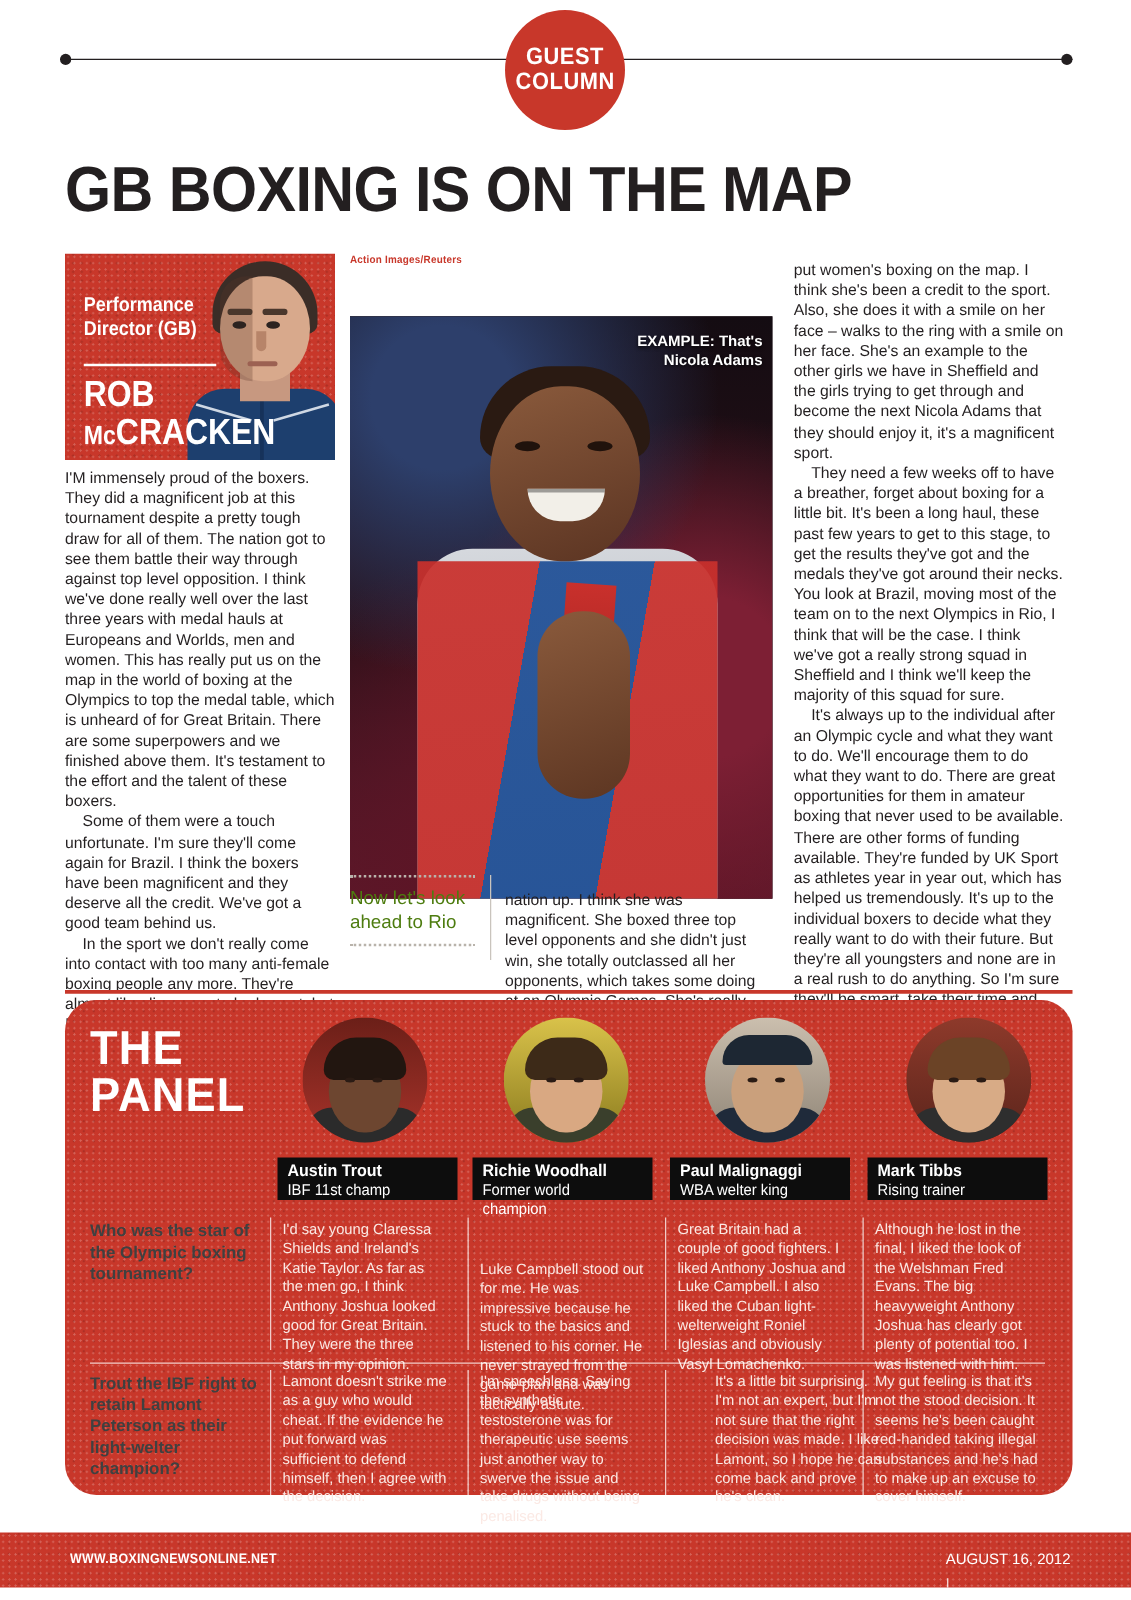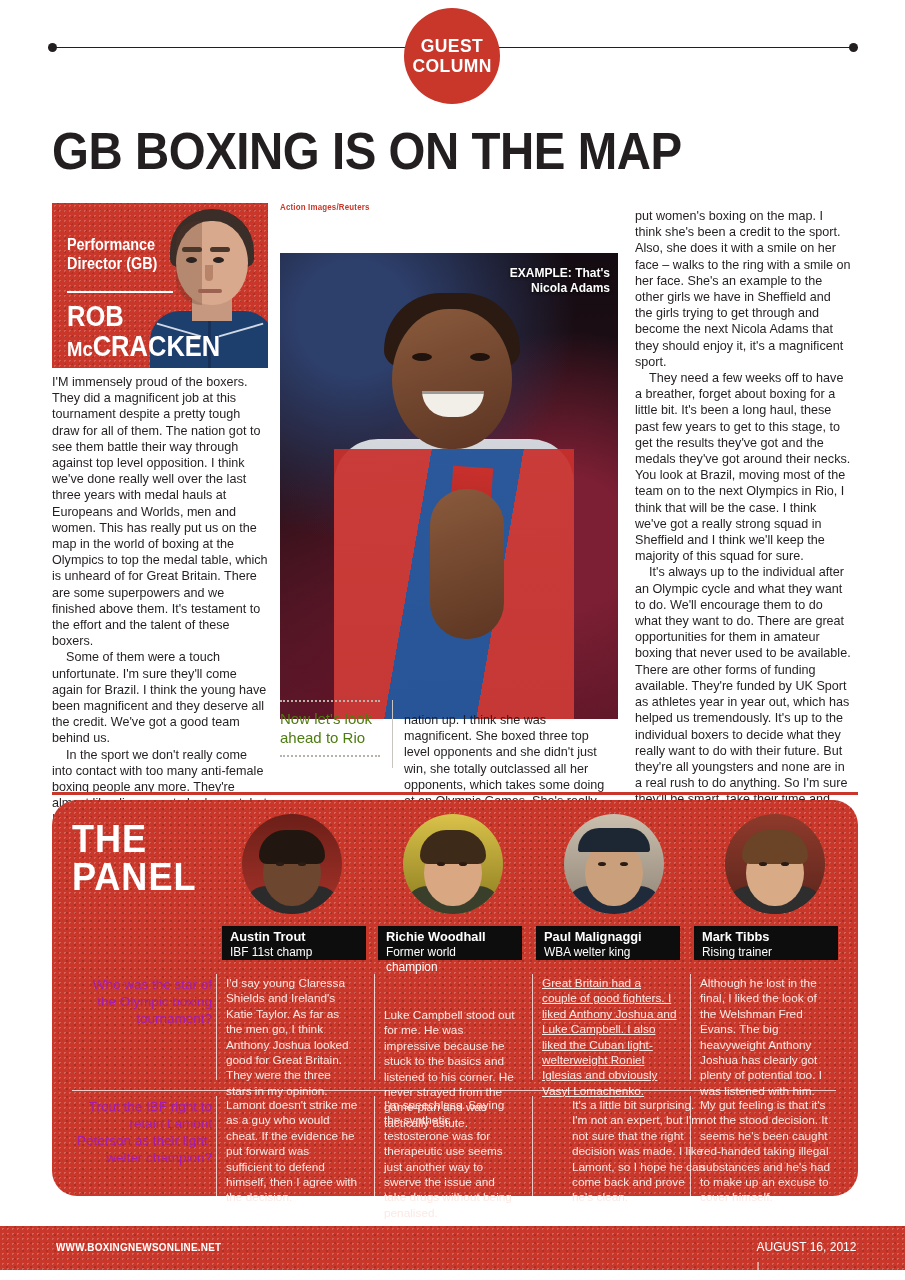--- a/index.html
+++ b/index.html
@@ -122,21 +122,21 @@
   .hc-eye{position:absolute;top:48px;width:8px;height:4px;border-radius:50%;background:#2a1b14;}
   .hc-eye.l{left:34px;} .hc-eye.r{left:56px;}
   .hc-cap{position:absolute;left:50%;top:14px;transform:translateX(-50%);
           width:72px;height:24px;border-radius:30px 30px 4px 4px;background:#1d2733;}
   .np{position:absolute;height:34px;background:#0d0d0d;color:#fff;
       padding:3px 8px 0 8px;box-sizing:border-box;}
   .np .n{font-weight:bold;font-size:13.5px;line-height:16px;transform:scaleX(.95);transform-origin:left center;display:block;}
   .np .r{font-size:12.5px;line-height:15px;transform:scaleX(.95);transform-origin:left center;display:block;}
 
   .qrow{position:absolute;z-index:3;}
-  .q-text{color:#a21caf;font-weight:normal;font-size:13.5px;line-height:17px;width:140px;text-align:right;}
+  .q-text{color:#404040;font-weight:bold;font-size:13.5px;line-height:17px;width:140px;}
   .a-text{color:#fbe9e4;font-size:11.8px;line-height:15.4px;}
   .vline{position:absolute;width:1px;background:rgba(255,255,255,.75);z-index:3;}
   .hline{position:absolute;height:1px;background:rgba(255,255,255,.75);z-index:3;}
 
   
   .footer{position:absolute;left:0;top:1226px;width:905px;height:44px;background:#c8372a;overflow:hidden;}
   .footer .grain{position:absolute;inset:0;
         background-image:radial-gradient(rgba(255,255,255,.22) 1px,transparent 1px),
                          radial-gradient(rgba(0,0,0,.12) 1px,transparent 1px);
         background-size:5px 5px,8px 8px;background-position:0 0,3px 5px;}
@@ -203,21 +203,21 @@
   <div class="ph-arm"></div>
 
   <div class="caption">
     <span>EXAMPLE: That's</span><br>
     <span>Nicola Adams</span>
   </div>
 </div>
 
 <div class="col" id="col1">
   <p>I'M immensely proud of the boxers. They did a magnificent job at this tournament despite a pretty tough draw for all of them. The nation got to see them battle their way through against top level opposition. I think we've done really well over the last three years with medal hauls at Europeans and Worlds, men and women. This has really put us on the map in the world of boxing at the Olympics to top the medal table, which is unheard of for Great Britain. There are some superpowers and we finished above them. It's testament to the effort and the talent of these boxers.</p>
-  <p>Some of them were a touch unfortunate. I'm sure they'll come again for Brazil. I think the young have been magnificent and they deserve all the credit. We've got a good team behind us.</p>
+  <p>Some of them were a touch unfortunate. I'm sure they'll come again for Brazil. I think the boxers have been magnificent and they deserve all the credit. We've got a good team behind us.</p>
   <p>In the sport we don't really come into contact with too many anti-female boxing people any more. They're almost like dinosaurs to be honest, but I think Nicola Adams' skills and ability lit the</p>
 </div>
 <div class="col" id="col2-top">
   <p>nation up. I think she was magnificent. She boxed three top level opponents and she didn't just win, she totally outclassed all her opponents, which takes some doing at an Olympic Games. She's really</p>
 </div>
 <div class="col" id="col3">
   <p>put women's boxing on the map. I think she's been a credit to the sport. Also, she does it with a smile on her face – walks to the ring with a smile on her face. She's an example to the other girls we have in Sheffield and the girls trying to get through and become the next Nicola Adams that they should enjoy it, it's a magnificent sport.</p>
   <p>They need a few weeks off to have a breather, forget about boxing for a little bit. It's been a long haul, these past few years to get to this stage, to get the results they've got and the medals they've got around their necks. You look at Brazil, moving most of the team on to the next Olympics in Rio, I think that will be the case. I think we've got a really strong squad in Sheffield and I think we'll keep the majority of this squad for sure.</p>
   <p>It's always up to the individual after an Olympic cycle and what they want to do. We'll encourage them to do what they want to do. There are great opportunities for them in amateur boxing that never used to be available. There are other forms of funding available. They're funded by UK Sport as athletes year in year out, which has helped us tremendously. It's up to the individual boxers to decide what they really want to do with their future. But they're all youngsters and none are in a real rush to do anything. So I'm sure they'll be smart, take their time and make the right decisions. But of course I'd like to see them go on to Brazil.</p>
 </div>
@@ -296,21 +296,21 @@
   <span class="n">Mark Tibbs</span>
   <span class="r">Rising trainer</span>
 </div>
 
 <div class="qrow q-text" style="left:72px;top:976px;">Who was the star of the Olympic boxing tournament?</div>
 <div class="vline" style="left:216px;top:974px;height:106px;"></div>
 <div class="qrow a-text" style="left:226px;top:976px;width:132px;">I'd say young Claressa Shields and Ireland's Katie Taylor. As far as the men go, I think Anthony Joshua looked good for Great Britain. They were the three stars in my opinion.</div>
 <div class="vline" style="left:374px;top:974px;height:106px;"></div>
 <div class="qrow a-text" style="left:384px;top:1008px;width:132px;">Luke Campbell stood out for me. He was impressive because he stuck to the basics and listened to his corner. He never strayed from the game-plan and was tactically astute.</div>
 <div class="vline" style="left:532px;top:974px;height:106px;"></div>
-<div class="qrow a-text" style="left:542px;top:976px;width:136px;text-decoration:underline;">Great Britain had a couple of good fighters. I liked Anthony Joshua and Luke Campbell. I also liked the Cuban light-welterweight Roniel Iglesias and obviously Vasyl Lomachenko.</div>
+<div class="qrow a-text" style="left:542px;top:976px;width:136px;">Great Britain had a couple of good fighters. I liked Anthony Joshua and Luke Campbell. I also liked the Cuban light-welterweight Roniel Iglesias and obviously Vasyl Lomachenko.</div>
 <div class="vline" style="left:690px;top:974px;height:106px;"></div>
 <div class="qrow a-text" style="left:700px;top:976px;width:136px;">Although he lost in the final, I liked the look of the Welshman Fred Evans. The big heavyweight Anthony Joshua has clearly got plenty of potential too. I was listened with him.</div>
 
 <div class="hline" style="left:72px;top:1090px;width:764px;"></div>
 
 <div class="qrow q-text" style="left:72px;top:1098px;">Trout the IBF right to retain Lamont Peterson as their light-welter champion?</div>
 <div class="vline" style="left:216px;top:1096px;height:106px;"></div>
 <div class="qrow a-text" style="left:226px;top:1098px;width:132px;">Lamont doesn't strike me as a guy who would cheat. If the evidence he put forward was sufficient to defend himself, then I agree with the decision.</div>
 <div class="vline" style="left:374px;top:1096px;height:106px;"></div>
 <div class="qrow a-text" style="left:384px;top:1098px;width:132px;">I'm speechless. Saying the synthetic testosterone was for therapeutic use seems just another way to swerve the issue and take drugs without being penalised.</div>

